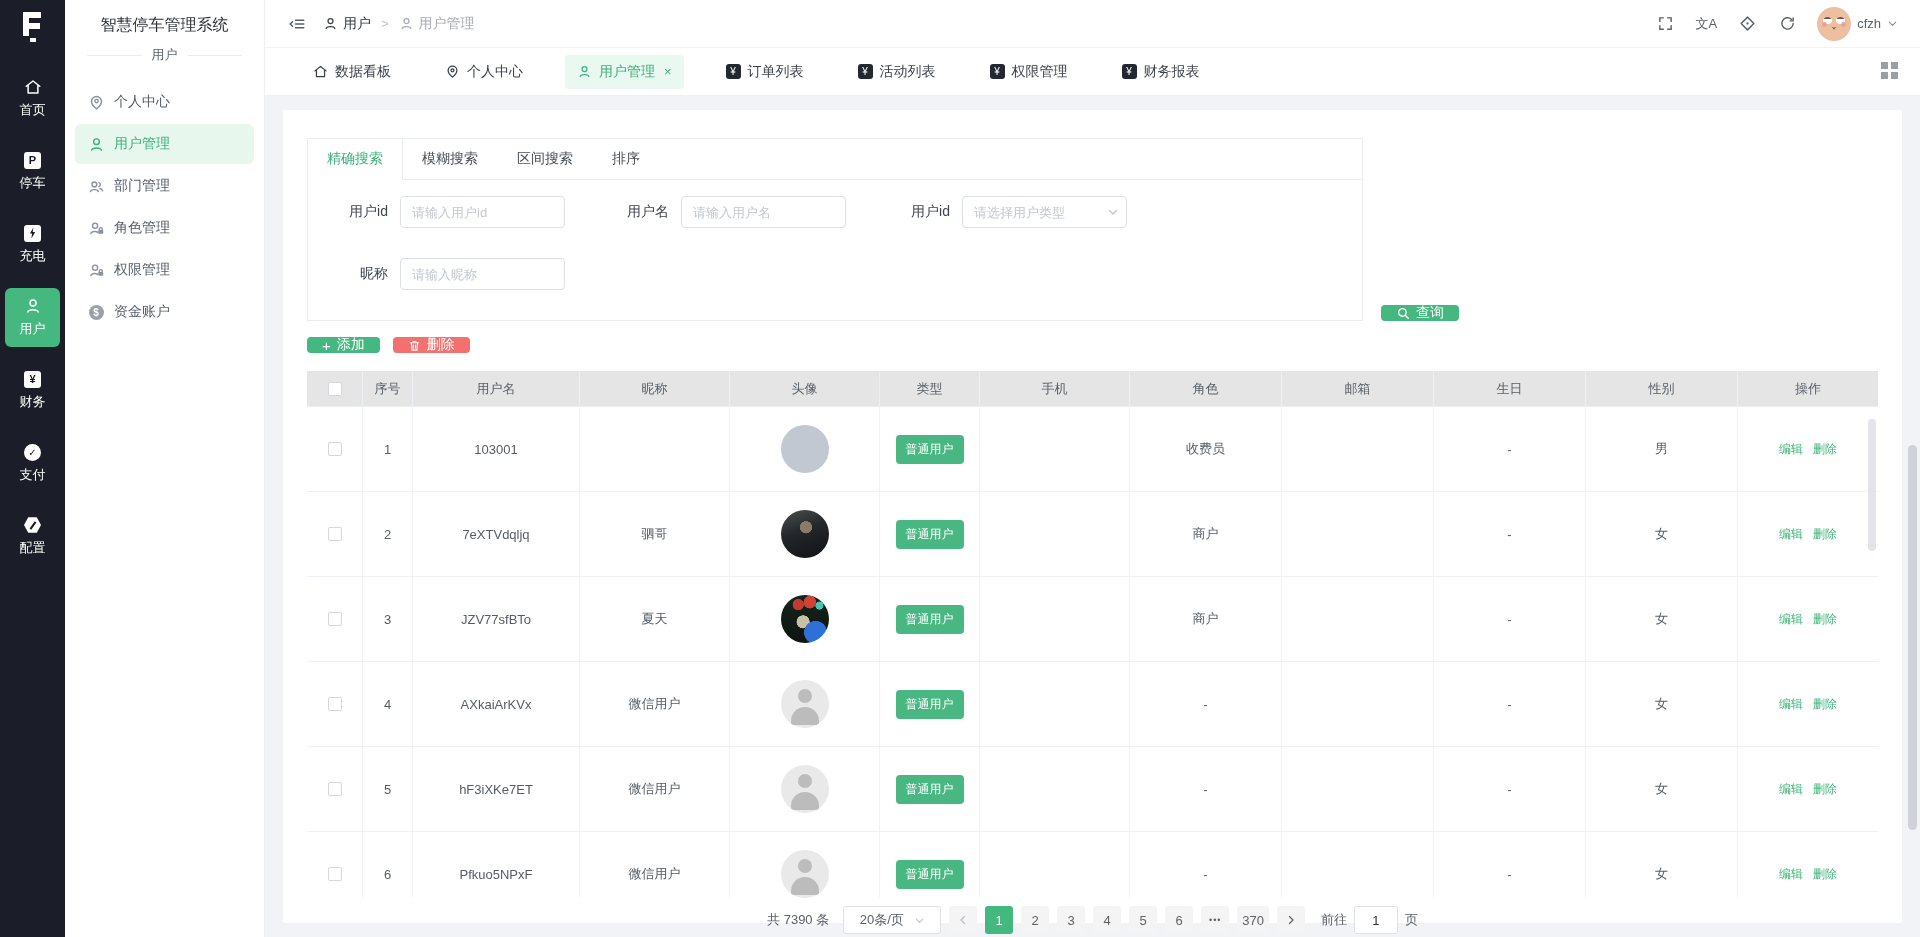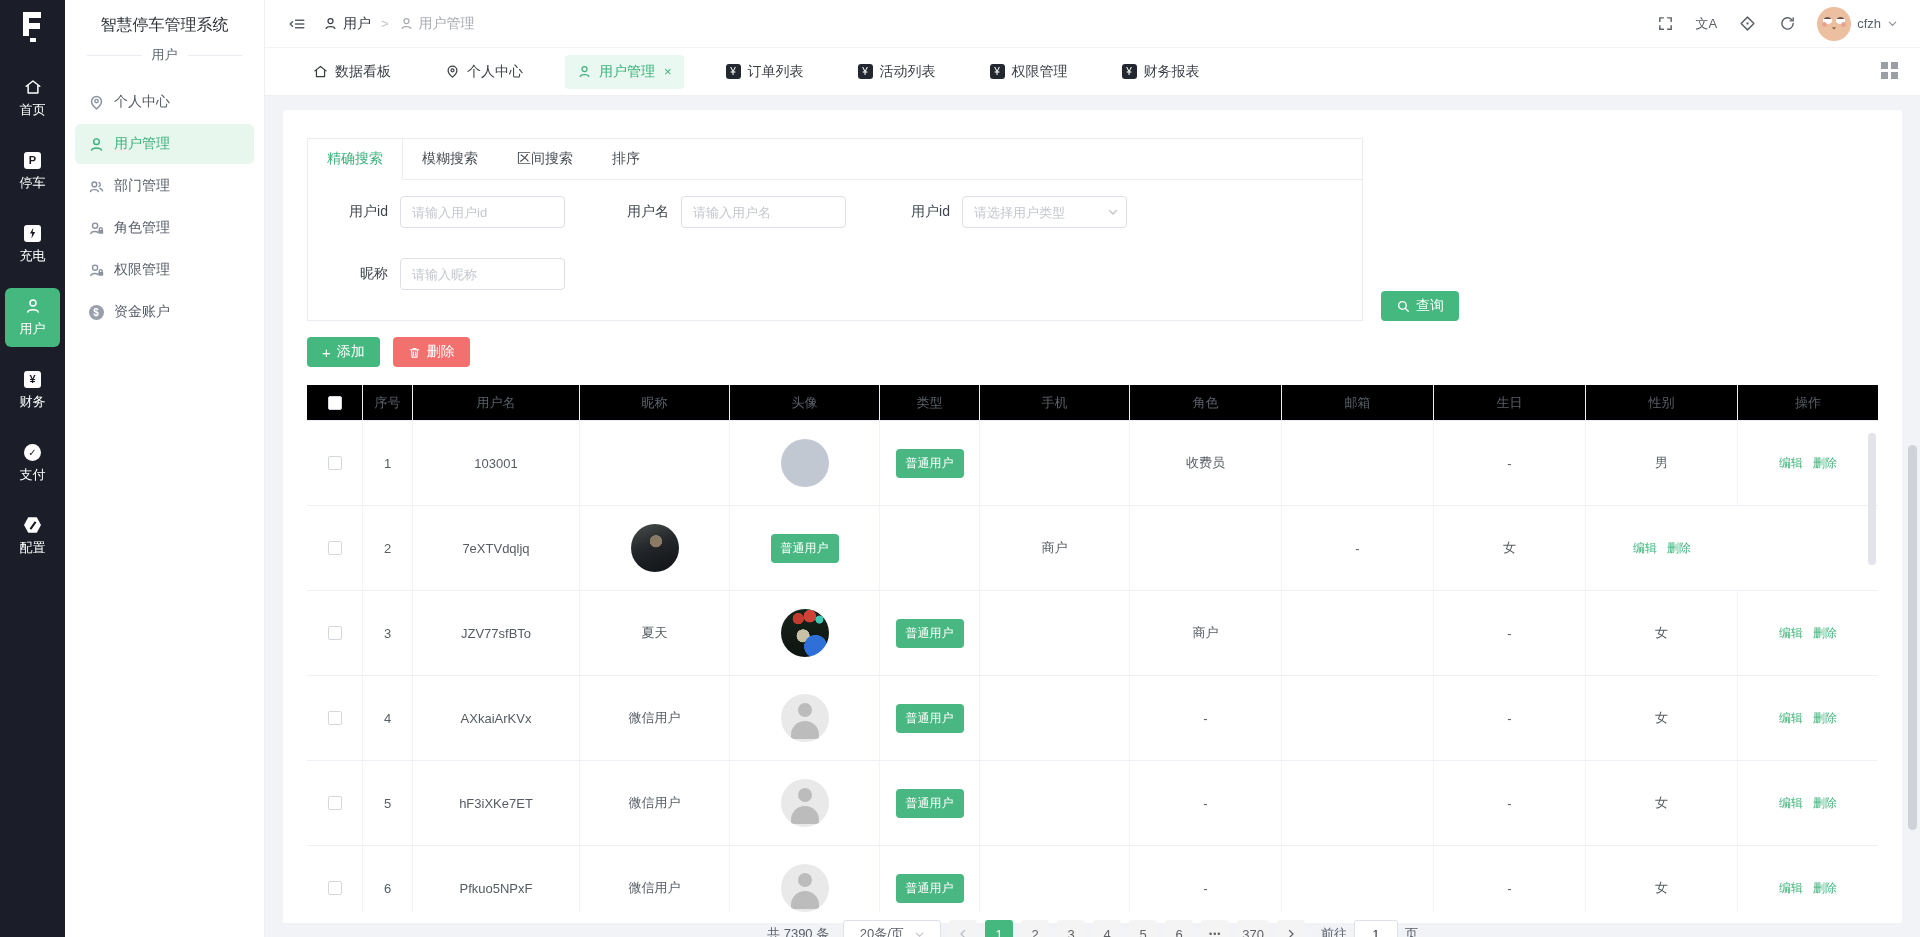--- a/index.html
+++ b/index.html
@@ -79,30 +79,30 @@
   .stab[data-state="active"]{color:#3cb27b;border-right:1px solid #e9edf2;border-bottom:1px solid #fff;background:#fff}
   .fields{padding:16px 22px 30px;display:flex;flex-wrap:wrap;row-gap:15px}
   .field{display:flex;align-items:center;margin-right:46px}
   .field .flabel{min-width:58px;text-align:right;margin-right:12px;color:#3f454e;font-size:14px;white-space:nowrap}
   .tin{width:165px;height:32px;border:1px solid #dcdfe6;border-radius:4px;padding:0 11px;font-size:13px;color:#303540;outline:none;font-family:inherit}
   .tin::placeholder{color:#c3c7cf}
   .selwrap{position:relative}
   .selwrap .tin{padding-right:28px}
   .selwrap svg{position:absolute;right:8px;top:10px}
   .brk{width:100%;height:0}
-  .btn{height:30px;padding:0 15px;border:none;border-radius:4px;color:#fff;font-size:14px;display:inline-flex;align-items:center;gap:6px;cursor:pointer;font-family:inherit}
+  .btn{height:16px;padding:0 15px;border:none;border-radius:4px;color:#fff;font-size:14px;display:inline-flex;align-items:center;gap:6px;cursor:pointer;font-family:inherit}
   .btn-green{background:#44b87e}
   .btn-red{background:#f2706d}
   .query-btn{margin-left:18px;margin-top:2px}
   .toolbar{margin-top:16px;display:flex;gap:13px}
 
   
   .table-wrap{margin-top:18px;position:relative;max-height:527px;overflow:hidden}
   .tgrid{display:grid;grid-template-columns:56px 50px 167px 150px 150px 100px 150px 152px 152px 152px 152px minmax(128px,1fr)}
-  .thead{background:#000000;border-bottom:1px solid #ebeef5}
+  .thead{background:#e5e5e5;border-bottom:1px solid #ebeef5}
   .th{height:35px;display:flex;align-items:center;justify-content:center;font-size:13px;color:#5a6068;border-right:1px solid #edeff4}
   .thead .th:last-child{border-right:none}
   .trow{border-bottom:1px solid #eef0f5;background:#fff}
   .td{height:84px;display:flex;align-items:center;justify-content:center;font-size:13px;color:#565c64;border-right:1px solid #f1f3f8}
   .trow .td:last-child{border-right:none}
   .cb{width:14px;height:14px;border:1px solid #d4d7de;border-radius:2px;background:#fff;display:inline-block;cursor:pointer}
   .badge{background:#48b781;color:#fff;font-size:12px;padding:6px 10px;border-radius:4px;white-space:nowrap}
   .avatar{width:48px;height:48px;border-radius:50%;position:relative;overflow:hidden}
   .avatar[data-avatar="blank"]{background:#c2c8d2}
   .avatar[data-avatar="photo-dark"]{background:radial-gradient(circle at 52% 36%,#8a7a66 0 15%,rgba(0,0,0,0) 16%),linear-gradient(160deg,#4a4f4c 0%,#23262a 45%,#101214 100%)}
@@ -509,20 +509,21 @@
               <a>编辑</a>
               <a>删除</a>
             </div>
           </div>
             <div class="tgrid trow">
             <div class="td">
                 <span class="cb"></span>
               </div>
             <div class="td">2</div>
             <div class="td">7eXTVdqljq</div>
+            <div class="td">驷哥</div>
             <div class="td">
                 <span class="avatar" data-avatar="photo-dark"></span>
               </div>
             <div class="td">
                 <span class="badge">普通用户</span>
               </div>
             <div class="td"></div>
             <div class="td">商户</div>
             <div class="td"></div>
             <div class="td">-</div>

